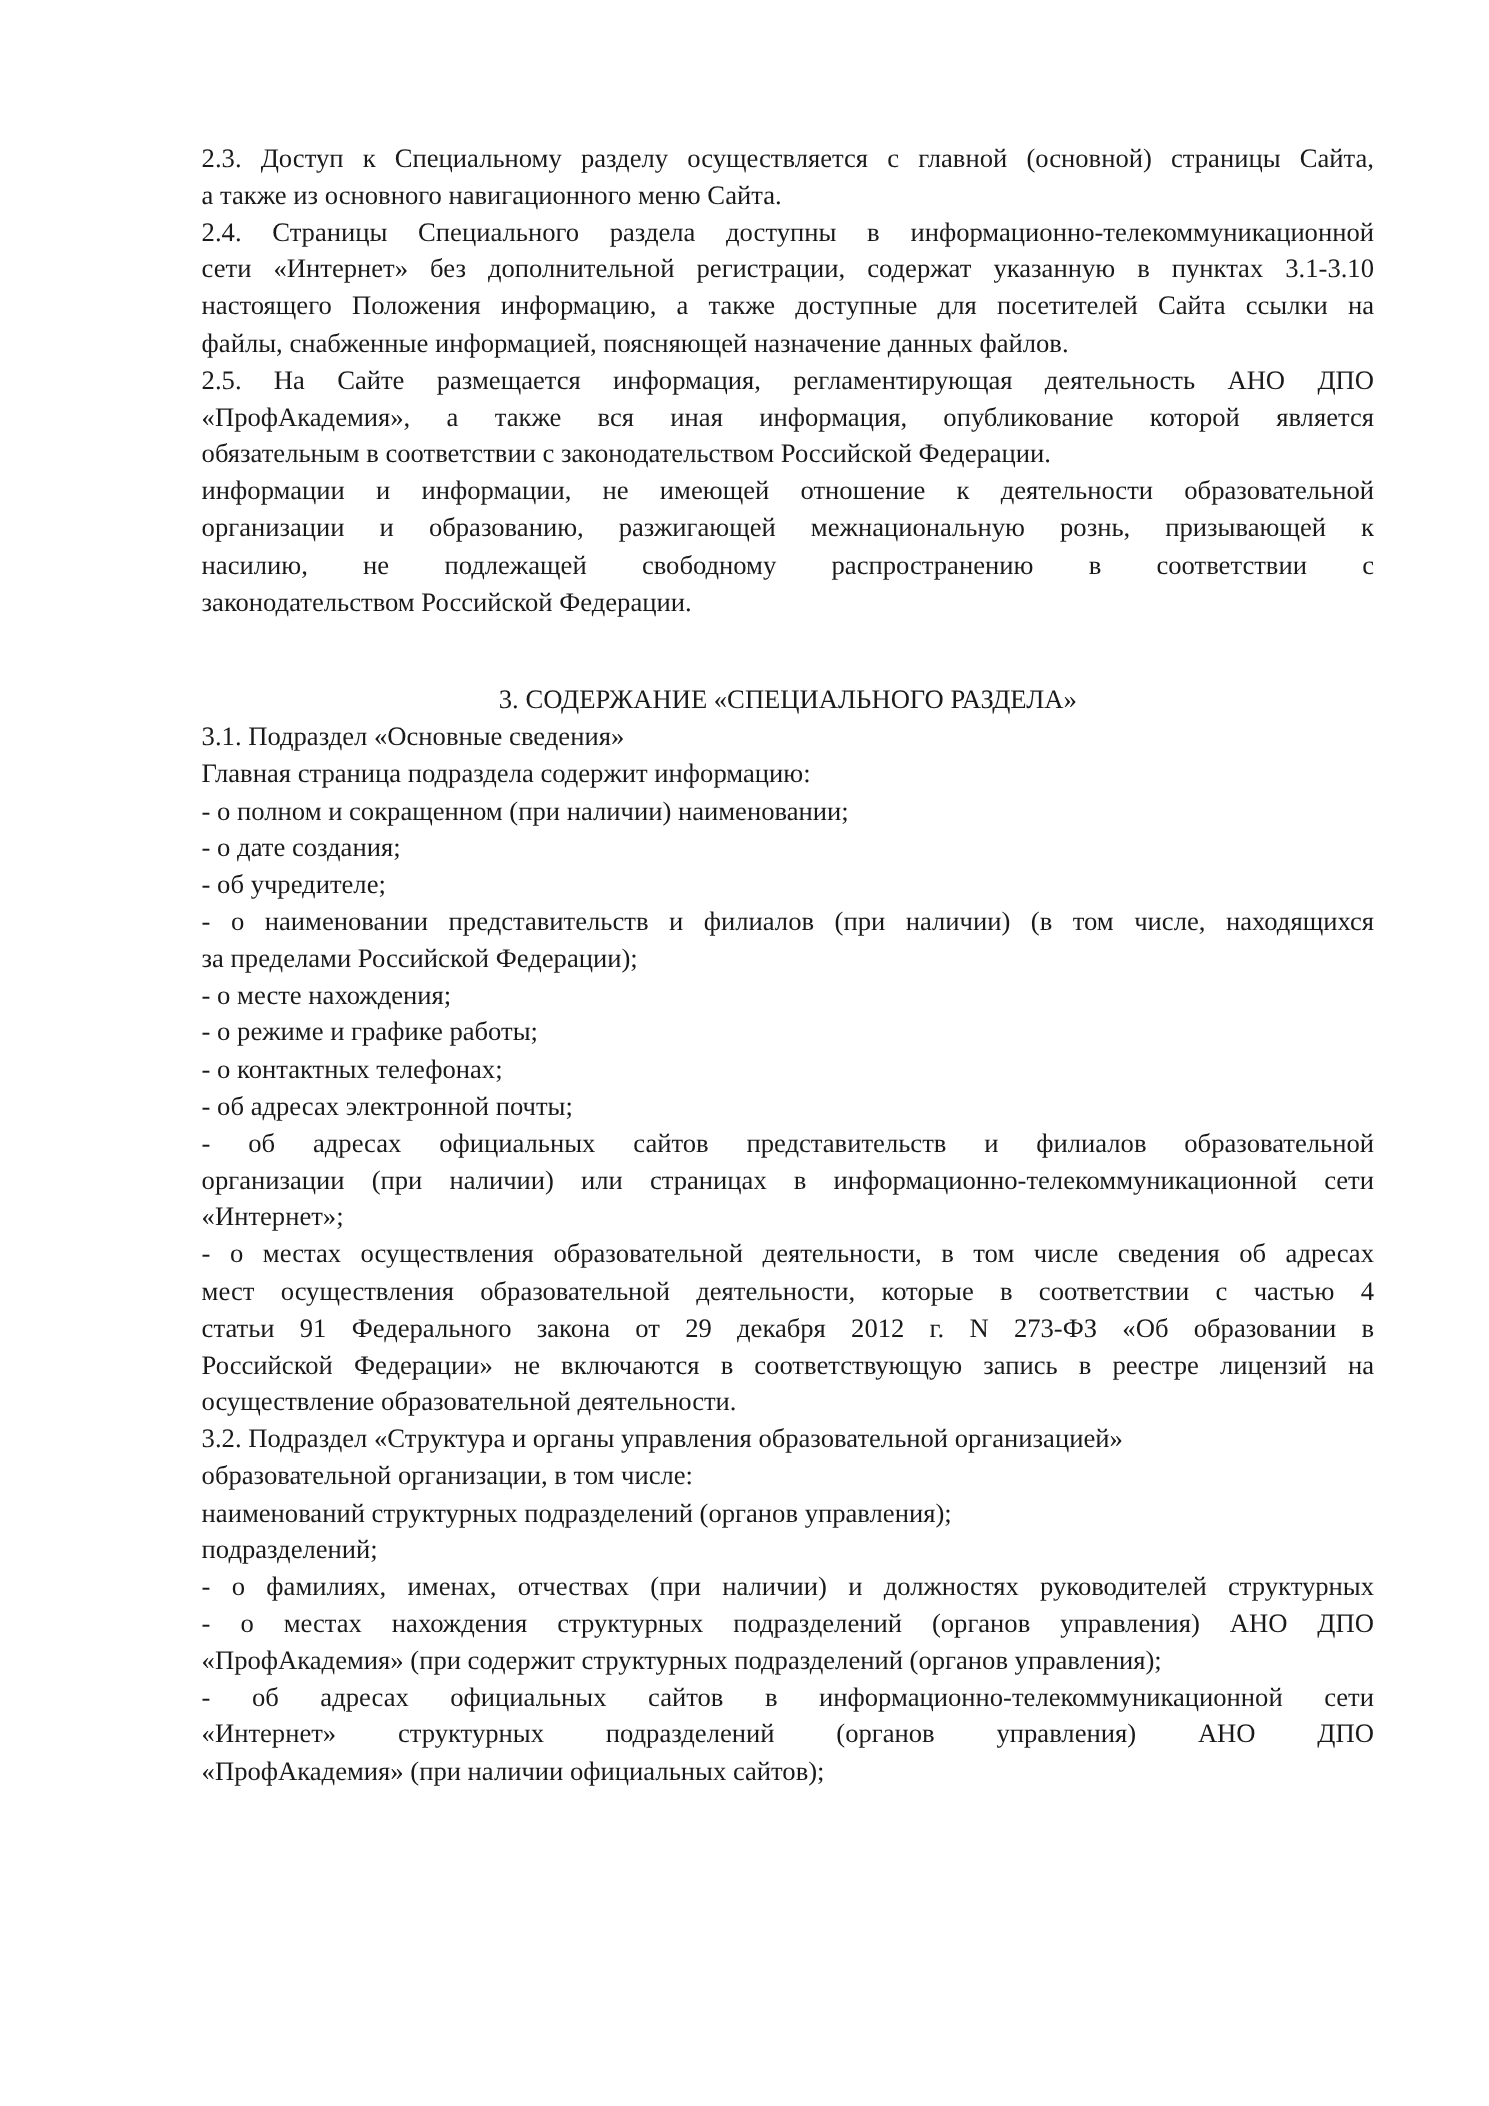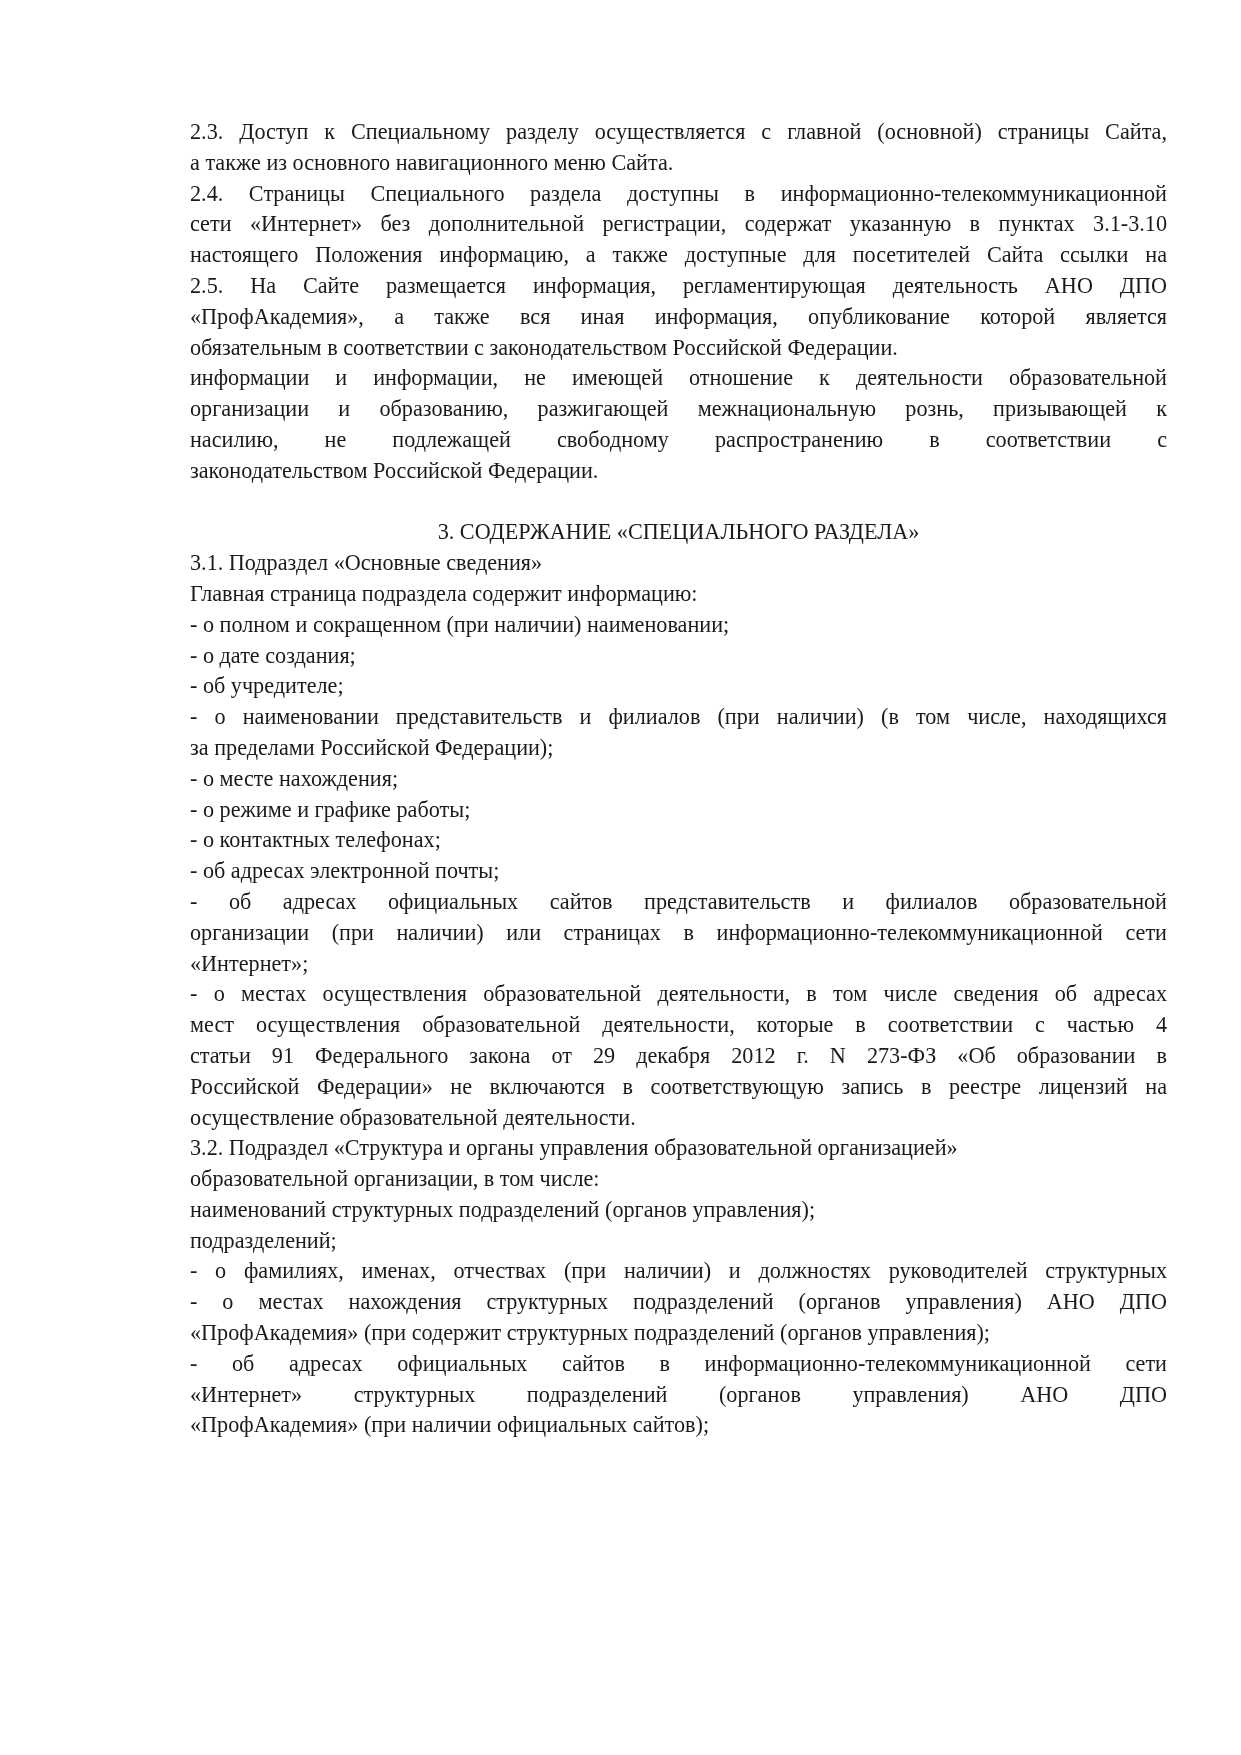--- a/index.html
+++ b/index.html
@@ -8,21 +8,21 @@
       background: #ffffff;
     }
     body {
       width: 1241px;
       height: 1755px;
       position: relative;
       overflow: hidden;
     }
     .page {
       position: absolute;
-      left: 190px;
+      left: 168px;
       top: 117px;
       width: 977px;
       font-family: "Liberation Serif", "DejaVu Serif", serif;
       font-size: 22.2px;
       color: #1a1a1a;
     }
     .line {
       height: 30.8px;
       line-height: 30.8px;
       white-space: nowrap;
@@ -31,39 +31,41 @@
     .justify {
       text-align: justify;
       text-align-last: justify;
       white-space: normal;
     }
     .left {
       text-align: left;
     }
     .center {
       text-align: center;
+      margin-top: 20px;
     }
     .gap {
       height: 30.8px;
     }
   </style>
 </head>
 <body>
 
 <div class="page">
 
   <div>
     <div class="line justify">2.3. Доступ к Специальному разделу осуществляется с главной (основной) страницы Сайта,</div>
     <div class="line left">а также из основного навигационного меню Сайта.</div>
   </div>
 
   <div>
     <div class="line justify">2.4. Страницы Специального раздела доступны в информационно-телекоммуникационной</div>
     <div class="line justify">сети «Интернет» без дополнительной регистрации, содержат указанную в пунктах 3.1-3.10</div>
     <div class="line justify">настоящего Положения информацию, а также доступные для посетителей Сайта ссылки на</div>
+    <div class="line left">файлы, снабженные информацией, поясняющей назначение данных файлов.</div>
   </div>
 
   <div>
     <div class="line justify">2.5. На Сайте размещается информация, регламентирующая деятельность АНО ДПО</div>
     <div class="line justify">«ПрофАкадемия», а также вся иная информация, опубликование которой является</div>
     <div class="line left">обязательным в соответствии с законодательством Российской Федерации.</div>
   </div>
 
   <div>
     <div class="line justify">информации и информации, не имеющей отношение к деятельности образовательной</div>

